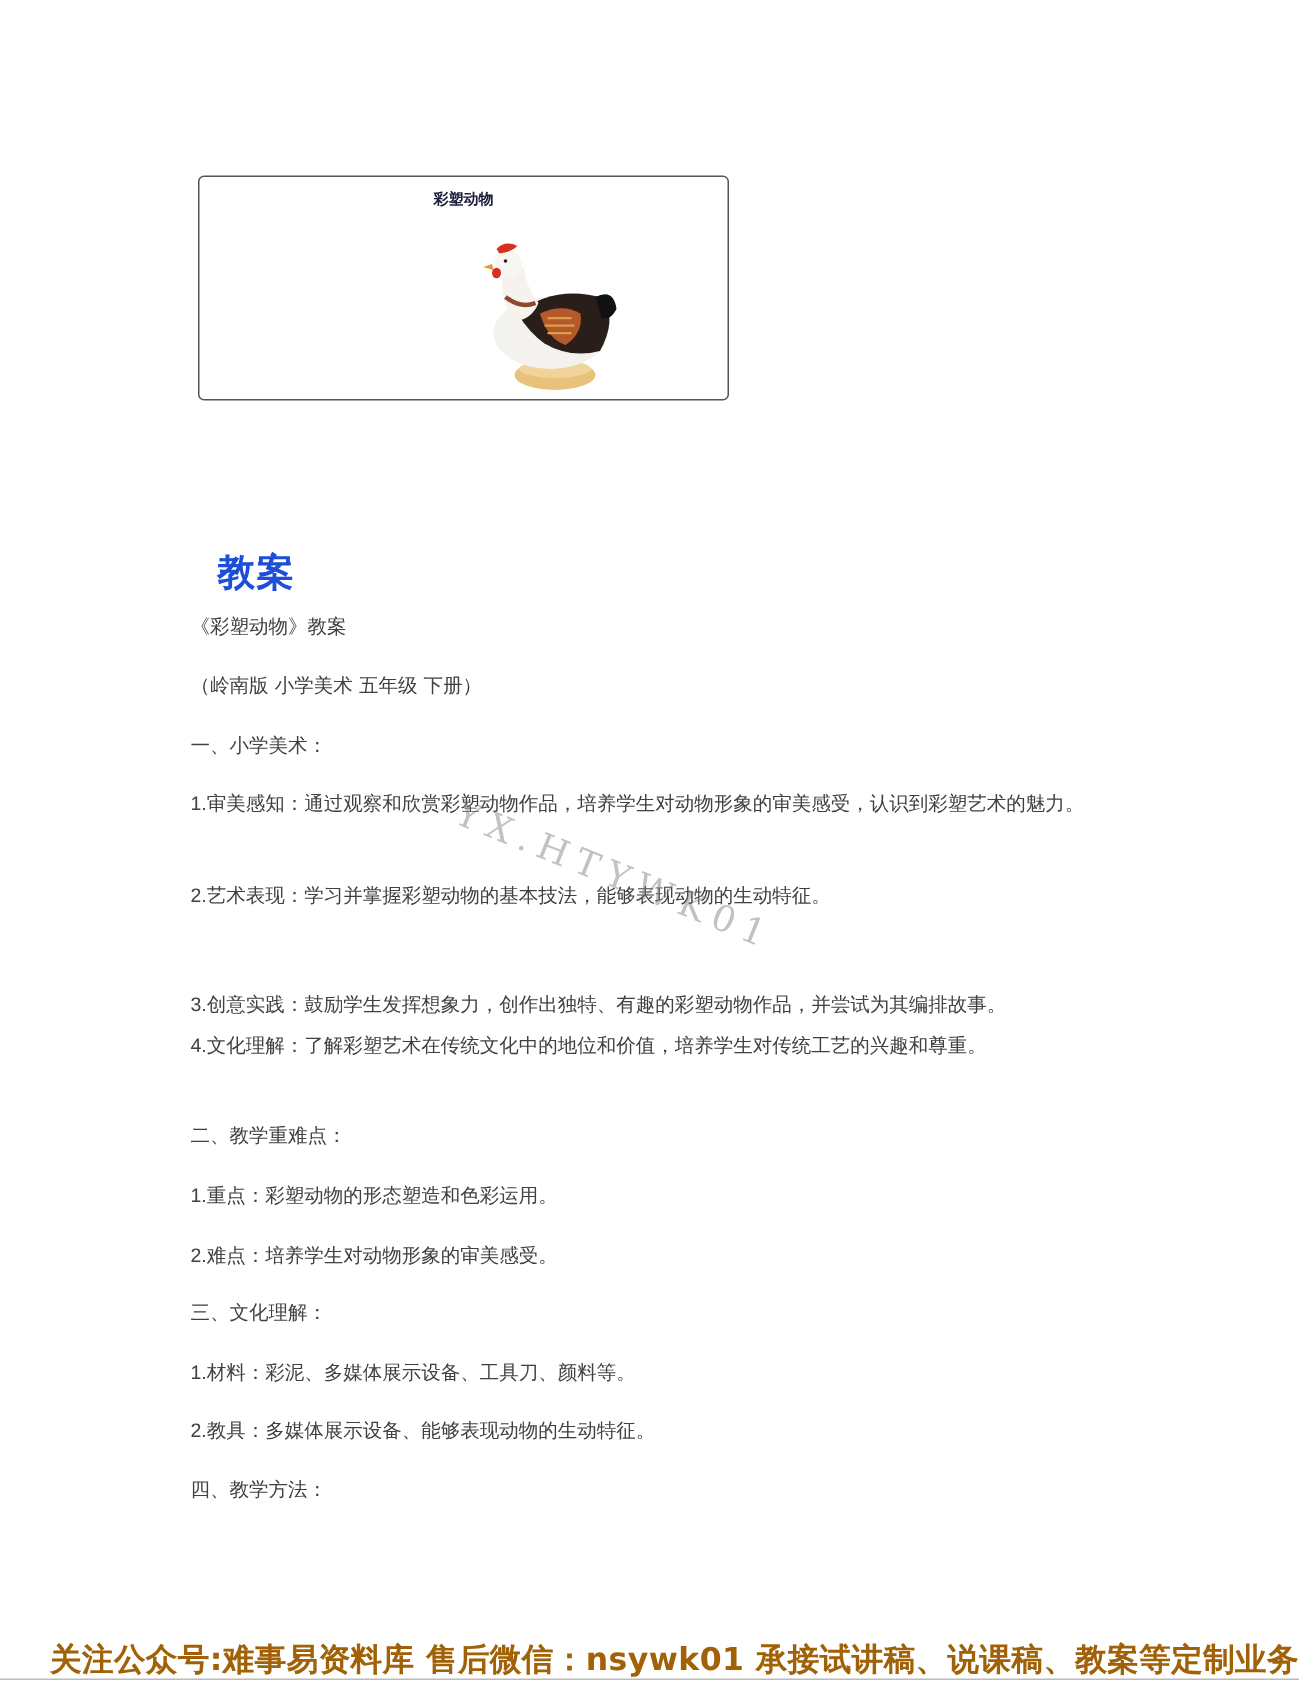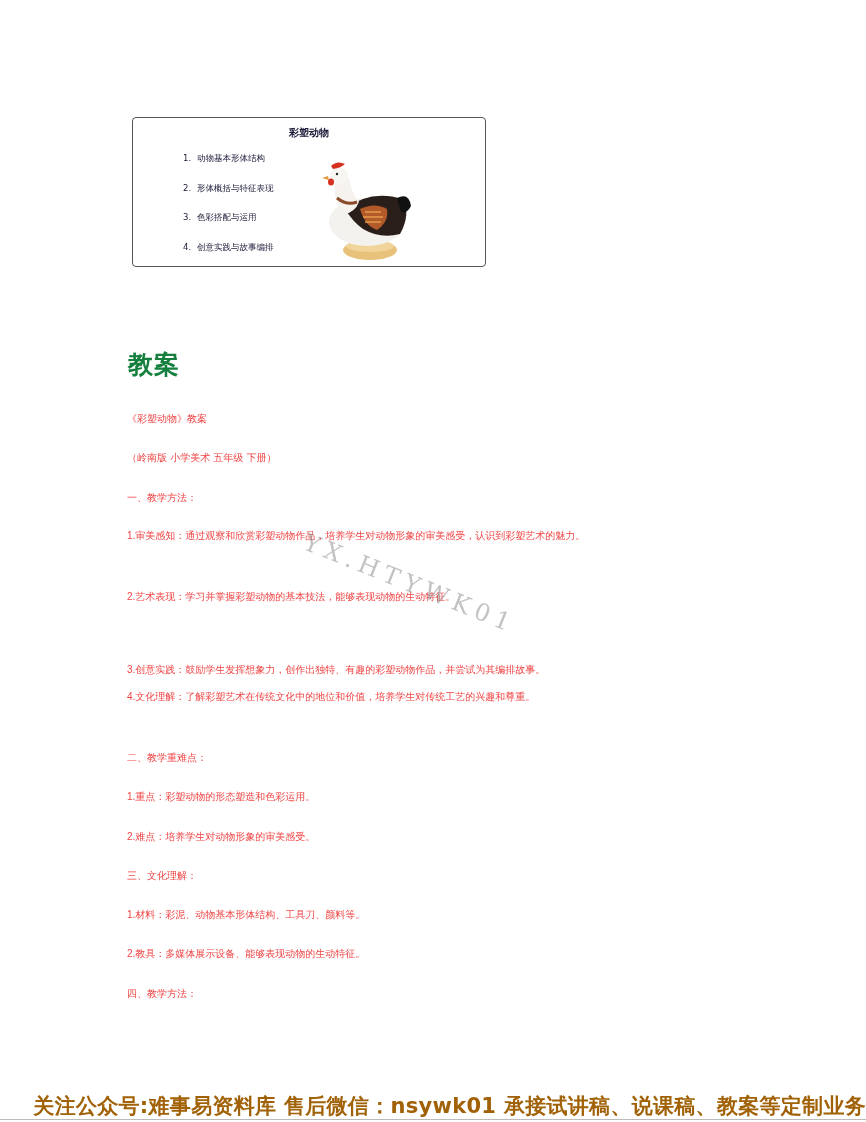--- a/index.html
+++ b/index.html
@@ -11,46 +11,40 @@
   .slide-title { position: absolute; left: 0; right: 0; top: 8px; text-align: center;
     font-family: "DejaVu Sans", sans-serif; font-weight: bold; font-size: 10px; color: #1b1b3a; }
   .slide-list { position: absolute; left: 50px; top: 34px; margin: 0; padding: 0; list-style: none;
     font-family: "DejaVu Sans", sans-serif; font-size: 8.5px; color: #1b1b3a; }
   .slide-list li { height: 29.5px; line-height: 12px; }
   .slide-list .num { display: inline-block; width: 14px; }
 
   .hen { position: absolute; left: 182px; top: 36px; width: 100px; height: 108px; }
 
   .doc-heading { position: absolute; left: 128px; top: 348px; font-family: Liberation Mono, monospace;
-    font-weight: bold; font-size: 25px; color: #15803d; margin: 0; letter-spacing: 1px; }
+    font-weight: bold; font-size: 25px; color: #1d4ed8; margin: 17px; letter-spacing: 1px; }
 
-  .para { position: absolute; left: 127px; width: 612px; font-size: 10px; line-height: 22px; margin: 0;
-    color: #ef4444; }
+  .para { position: absolute; left: 127px; width: 612px; font-size: 13px; line-height: 22px; margin: 0;
+    color: #404040; }
   .para .lead { font-family: "Liberation Sans", sans-serif; }
 
   .watermark { position: absolute; left: 310px; top: 528px; font-family: "DejaVu Serif", serif;
     font-size: 24px; color: rgba(120,120,120,0.45); transform: rotate(22deg); transform-origin: left top;
     letter-spacing: 6px; pointer-events: none; }
 
   .footer-banner { position: absolute; left: 0; right: 0; top: 1092px; height: 30px; text-align: right;
     font-family: "DejaVu Sans", sans-serif; font-weight: bold; font-size: 21px; color: #a16207;
     letter-spacing: 0.3px; white-space: nowrap; }
   .footer-line { position: absolute; left: 0; right: 0; top: 1119px; height: 1px; background: #bbb; }
 </style>
 </head>
 <body>
 
 <div class="slide-card">
   <div class="slide-title">彩塑动物</div>
-  <ul class="slide-list">
-    <li><span class="num">1.</span><span>动物基本形体结构</span></li>
-    <li><span class="num">2.</span><span>形体概括与特征表现</span></li>
-    <li><span class="num">3.</span><span>色彩搭配与运用</span></li>
-    <li><span class="num">4.</span><span>创意实践与故事编排</span></li>
-  </ul>
   <svg class="hen" viewBox="0 0 100 108">
     <ellipse cx="55" cy="96" rx="27" ry="10" fill="#e8c27a"></ellipse>
     <ellipse cx="55" cy="92" rx="24" ry="6" fill="#f0d49a"></ellipse>
     <ellipse cx="52" cy="68" rx="38" ry="24" fill="#f4f2ee"></ellipse>
     <path d="M30 55 Q55 35 88 45 Q96 60 85 80 Q65 85 48 75 Q38 68 30 55 Z" fill="#2a1e1a"></path>
     <path d="M45 55 Q60 48 72 55 Q74 68 62 76 Q50 72 45 55 Z" fill="#b25a2a"></path>
     <path d="M50 58 L66 58 M48 63 L68 63 M50 68 L66 68" stroke="#e59a4a" stroke-width="1.5"></path>
     <path d="M82 44 Q94 38 96 52 Q92 60 86 58 Z" fill="#111"></path>
     <path d="M20 30 Q18 50 30 60 Q40 58 44 48 Q36 38 34 24 Z" fill="#f6f3ee"></path>
     <path d="M22 44 Q32 52 42 48" stroke="#8b4a2a" stroke-width="3" fill="none"></path>
@@ -59,29 +53,29 @@
     <path d="M13 22 L7 24 L14 26 Z" fill="#e59a3a"></path>
     <ellipse cx="16" cy="28" rx="3" ry="3.5" fill="#d6301f"></ellipse>
     <circle cx="22" cy="20" r="1.2" fill="#222"></circle>
   </svg>
 </div>
 
 <h1 class="doc-heading">教案</h1>
 
 <p class="para" style="top:408px"><span>《彩塑动物》教案</span></p>
 <p class="para" style="top:447px"><span>（岭南版 小学美术 五年级 下册）</span></p>
-<p class="para" style="top:487px"><span>一、教学方法：</span></p>
+<p class="para" style="top:487px"><span>一、小学美术：</span></p>
 <p class="para" style="top:525px"><span class="lead">1.</span><span>审美感知：通过观察和欣赏彩塑动物作品，培养学生对动物形象的审美感受，认识到彩塑艺术的魅力。</span></p>
 <p class="para" style="top:586px"><span class="lead">2.</span><span>艺术表现：学习并掌握彩塑动物的基本技法，能够表现动物的生动特征。</span></p>
 <p class="para" style="top:659px"><span class="lead">3.</span><span>创意实践：鼓励学生发挥想象力，创作出独特、有趣的彩塑动物作品，并尝试为其编排故事。</span></p>
 <p class="para" style="top:686px"><span class="lead">4.</span><span>文化理解：了解彩塑艺术在传统文化中的地位和价值，培养学生对传统工艺的兴趣和尊重。</span></p>
 <p class="para" style="top:747px"><span>二、教学重难点：</span></p>
 <p class="para" style="top:786px"><span class="lead">1.</span><span>重点：彩塑动物的形态塑造和色彩运用。</span></p>
 <p class="para" style="top:826px"><span class="lead">2.</span><span>难点：培养学生对动物形象的审美感受。</span></p>
 <p class="para" style="top:865px"><span>三、文化理解：</span></p>
-<p class="para" style="top:904px"><span class="lead">1.</span><span>材料：彩泥、动物基本形体结构、工具刀、颜料等。</span></p>
+<p class="para" style="top:904px"><span class="lead">1.</span><span>材料：彩泥、多媒体展示设备、工具刀、颜料等。</span></p>
 <p class="para" style="top:943px"><span class="lead">2.</span><span>教具：多媒体展示设备、能够表现动物的生动特征。</span></p>
 <p class="para" style="top:983px"><span>四、教学方法：</span></p>
 
 <div class="watermark">YX.HTYWK01</div>
 
 <div class="footer-banner">关注公众号:难事易资料库  售后微信：nsywk01  承接试讲稿、说课稿、教案等定制业务</div>
 <div class="footer-line"></div>
 
 </body></html>

